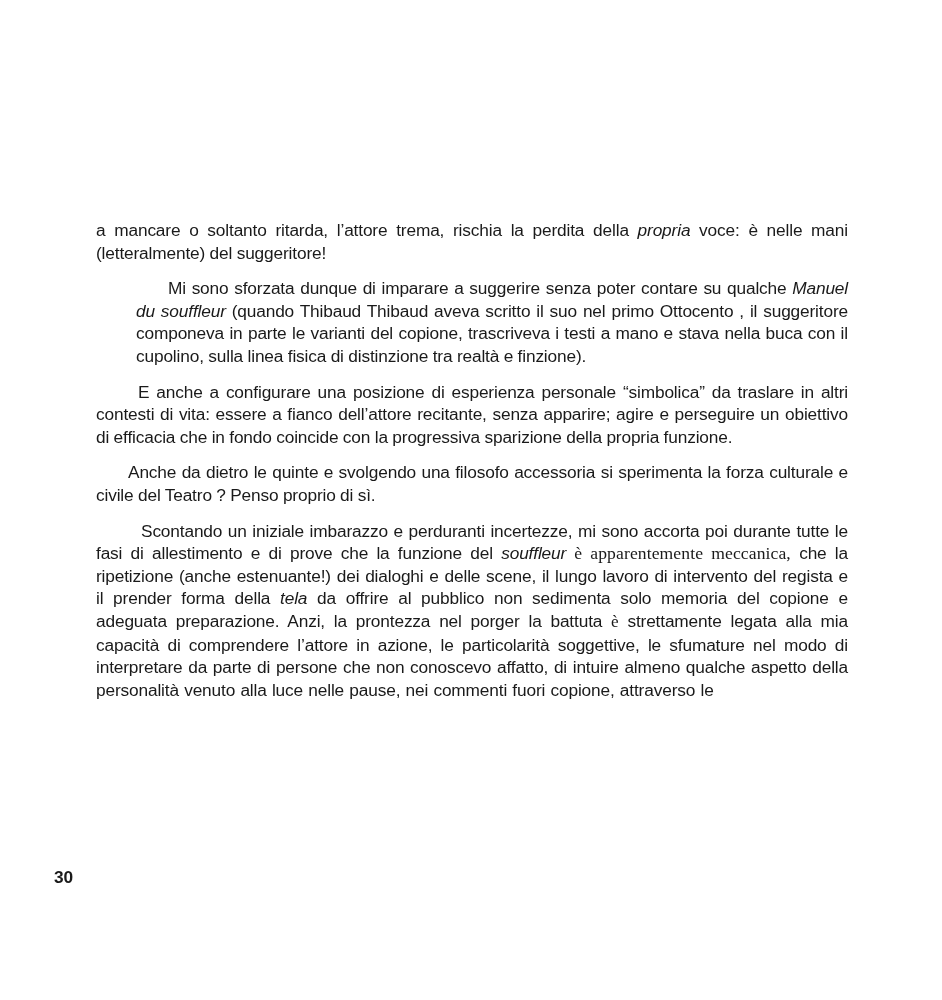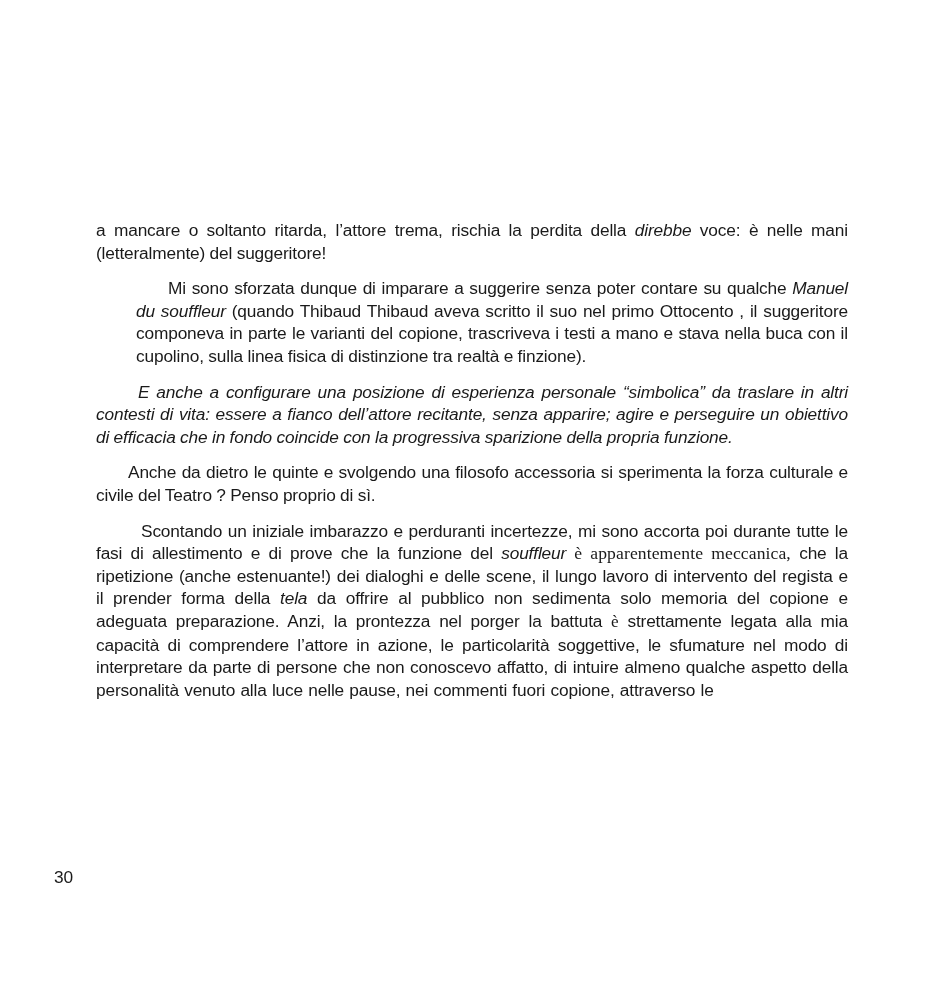--- a/index.html
+++ b/index.html
@@ -45,21 +45,21 @@
   }
 
   p.para + p.para {
     margin-top: 13px;
   }
 
   p.p-first   { text-indent: 0; }
   p.p-voila   { text-indent: 32px; }
   p.p-che     { text-indent: 32px; }
   p.p-mi      { text-indent: 32px; margin-left: 40px; }
-  p.p-eanche  { text-indent: 42px; font-style: italic; }
+  p.p-eanche  { text-indent: 42px; }
   p.p-anche   { text-indent: 32px; }
   p.p-scont   { text-indent: 45px; word-spacing: 0.6px; }
 
   
   p.para:last-child { text-align-last: left; }
 
   .it {
     font-style: italic;
   }
   .serif {
@@ -76,30 +76,31 @@
 
   #page-number {
     position: absolute;
     left: 54px;
     top: 866px;
     font-family: "Liberation Sans", sans-serif;
     font-size: 17.3px;
     line-height: 22.6px;
     color: #1a1a1a;
     letter-spacing: -0.1px;
+    font-weight: bold;
   }
 </style>
 </head>
 <body>
 
 <div id="page">
 
   <div id="text-block">
 
-    <p class="para p-first"><span>a mancare o soltanto ritarda, l’attore trema, rischia la perdita della </span><span class="it">direbbe</span><span> voce: è nelle mani (letteralmente)  del suggeritore!</span></p>
+    <p class="para p-first"><span>a mancare o soltanto ritarda, l’attore trema, rischia la perdita della </span><span class="it">propria</span><span> voce: è nelle mani (letteralmente)  del suggeritore!</span></p>
 
 
 
     <p class="para p-mi"><span>Mi sono sforzata dunque di imparare a suggerire senza  poter  contare su qualche </span><span class="it">Manuel du souffleur</span><span>  (quando Thibaud Thibaud aveva scritto  il suo  nel primo Ottocento , il suggeritore  componeva in parte le varianti del copione, trascriveva i testi a mano e stava nella buca con il cupolino, sulla linea  fisica di distinzione tra realtà e finzione).</span></p>
 
     <p class="para p-eanche"><span> E anche a configurare una posizione  di esperienza personale “simbolica” da traslare in altri contesti di vita: essere  a fianco dell’attore recitante, senza apparire; agire e perseguire un obiettivo di  efficacia che in fondo   coincide  con la progressiva  sparizione della propria funzione.</span></p>
 
     <p class="para p-anche"><span>Anche da dietro le quinte e svolgendo una filosofo accessoria si sperimenta la forza culturale e civile del Teatro ? Penso proprio di sì.</span></p>
 
     <p class="para p-scont"><span> Scontando un iniziale imbarazzo e perduranti   incertezze, mi sono accorta poi  durante tutte le fasi di allestimento e di prove che la funzione del </span><span class="it">souffleur</span><span class="serif">  è </span><span class="serif">apparentemente meccanica,</span><span>   che la ripetizione (anche estenuante!)  dei dialoghi e delle scene, il lungo  lavoro  di intervento del regista e il prender  forma della </span><span class="it">tela</span><span> da offrire al pubblico non sedimenta  solo memoria del copione e  adeguata preparazione. Anzi, la prontezza nel porger la battuta </span><span class="serif-ch">è</span><span>  strettamente legata alla  mia capacità di comprendere l’attore in  azione, le particolarità soggettive, le sfumature nel modo di interpretare da parte di persone che non conoscevo affatto, di intuire almeno qualche aspetto della personalità  venuto  alla luce nelle pause, nei commenti   fuori copione, attraverso le</span></p>

